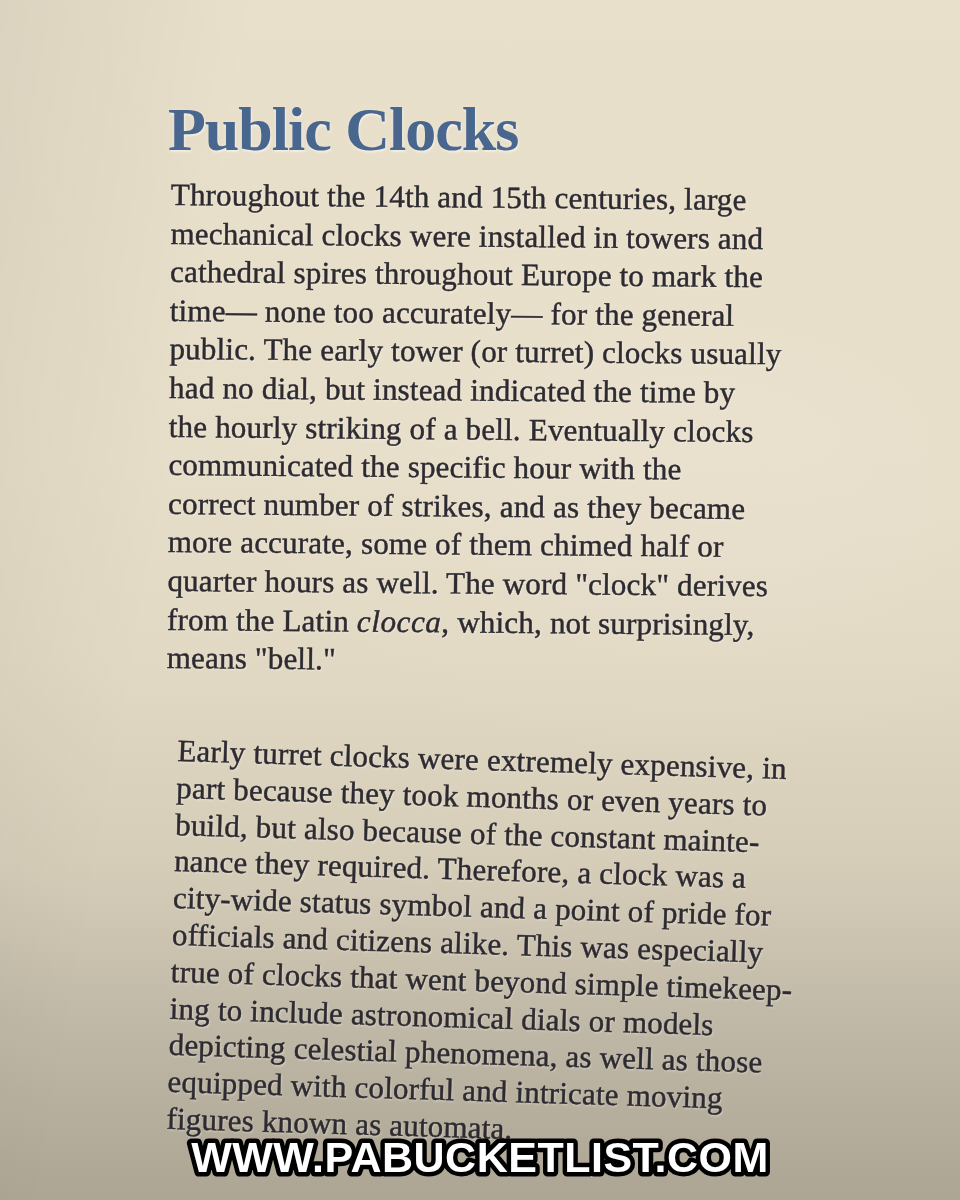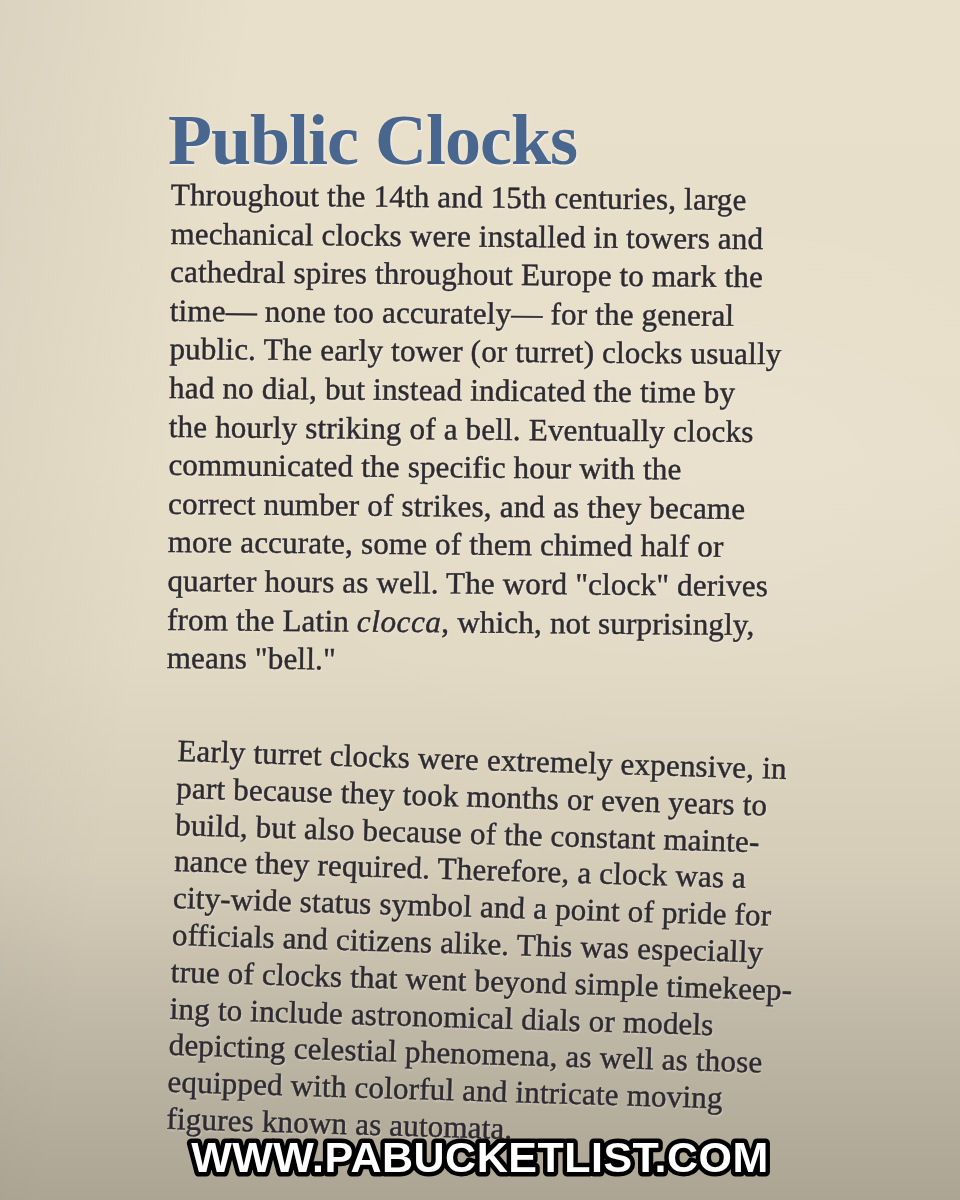--- a/index.html
+++ b/index.html
@@ -25,21 +25,21 @@
         #e7dec9 38%,
         #e2d9c4 55%,
         #d6cdb9 72%,
         #c2baa8 84%,
         var(--background-bottom) 100%);
   }
   .title {
     position: absolute;
     left: 168px;
     top: 56px;
-    font-size: 72px;
+    font-size: 62px;
     line-height: 1;
     font-weight: bold;
     letter-spacing: -1px;
     color: var(--title);
     text-shadow: 1px 2px 2px rgba(255,255,255,0.45), 0 0 5px rgba(255,255,255,0.2);
     white-space: nowrap;
   }
   .para {
     position: absolute;
     color: var(--body-text);

